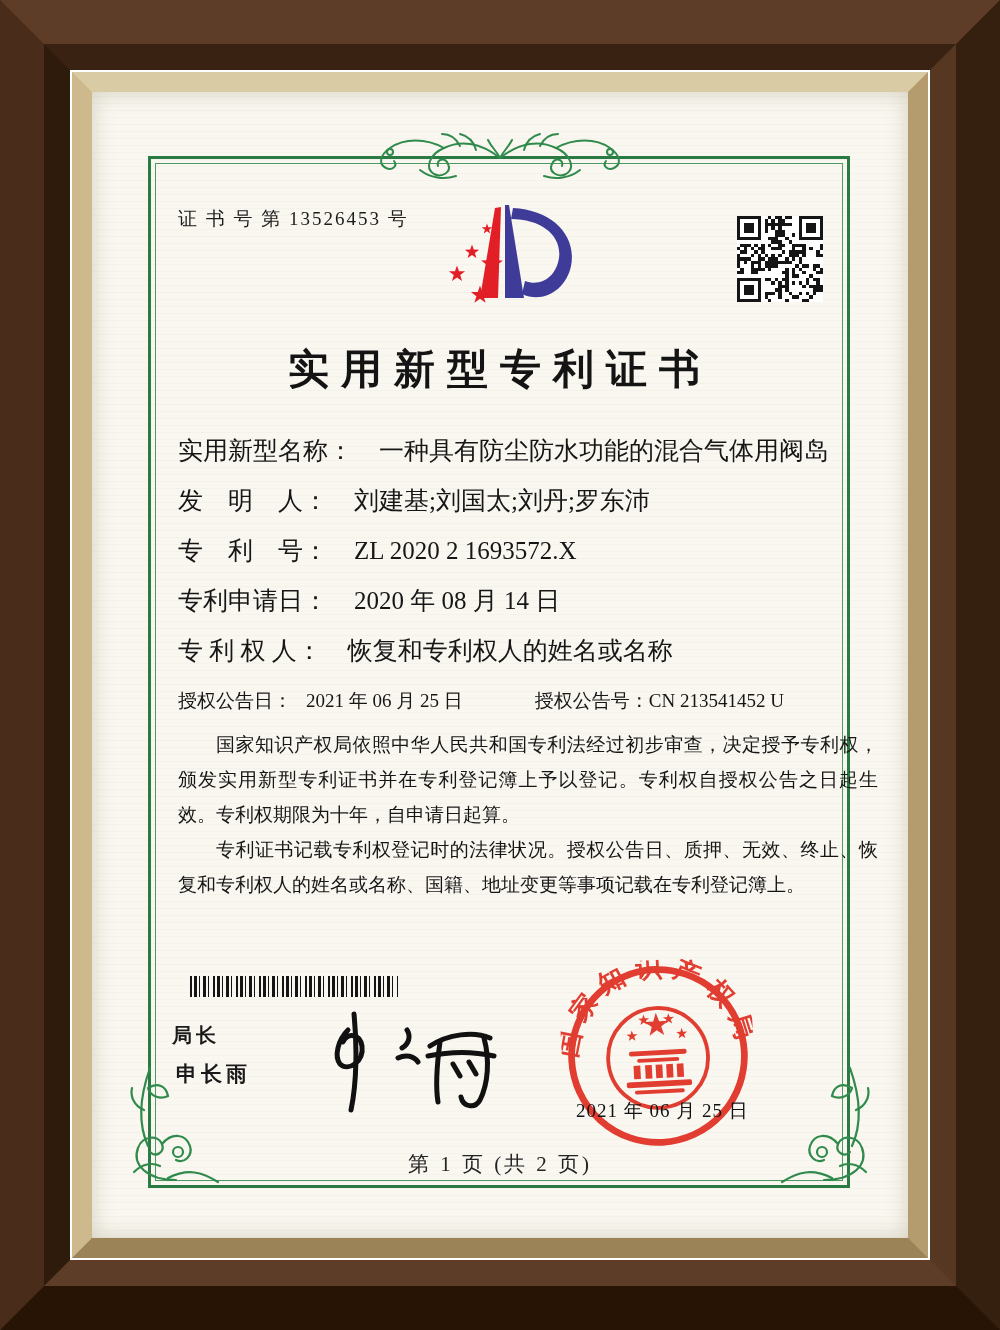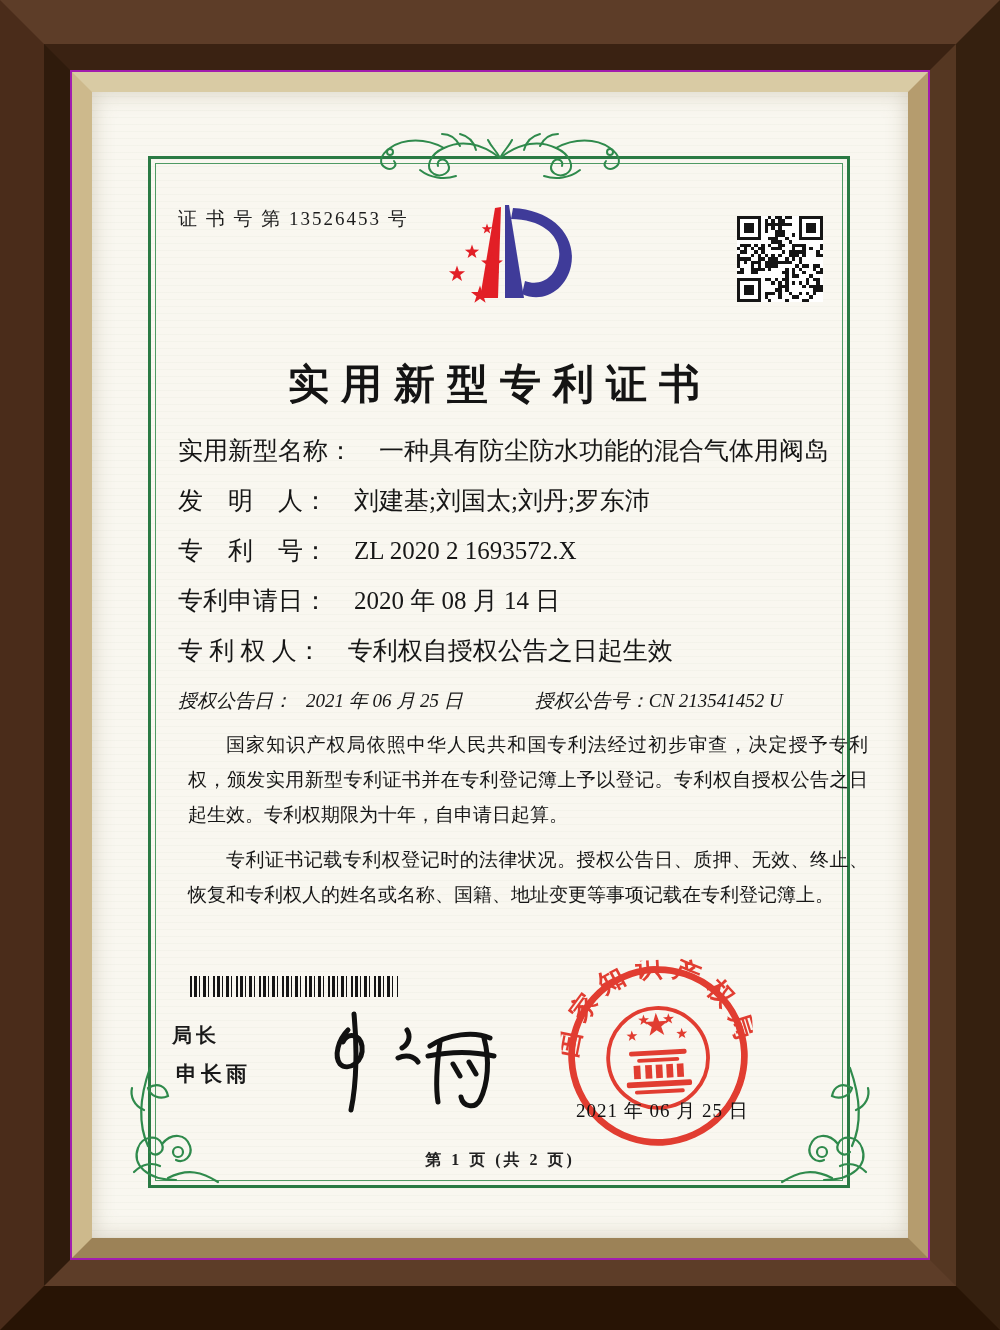--- a/index.html
+++ b/index.html
@@ -4,63 +4,63 @@
 <style>
   html,body{margin:0;padding:0;background:#1a0e07;}
   *{box-sizing:border-box;}
   .stage{position:relative;width:1000px;height:1330px;overflow:hidden;
          font-family:"Liberation Serif","DejaVu Serif",serif;}
   
   .frame1{position:absolute;inset:0;border-style:solid;border-width:44px;
           border-color:#5d3d28 #35200f #281405 #4a2c1a;}
   .frame2{position:absolute;inset:0;border-style:solid;border-width:26px;
           border-color:#3a2212 #553722 #5d3d28 #2f1b0c;}
-  .goldline{position:absolute;inset:0;border:2px solid #a21caf;}
+  .goldline{position:absolute;inset:0;border:2px solid #ffffff;}
   .gold{position:absolute;inset:0;border-style:solid;border-width:20px;
         border-color:#d9cba4 #b59c6e #9c8257 #cdb98c;}
   
   .paper{position:absolute;inset:0;background:#f9f7f0;
          background-image:repeating-linear-gradient(0deg,rgba(196,206,186,.10) 0 1px,transparent 1px 7px);
          box-shadow:inset 0 0 22px rgba(120,100,60,.28);}
   .green-border{position:absolute;top:64px;left:56px;right:58px;bottom:50px;
                 border:3px solid #2a7a44;}
   .green-border::after{content:"";position:absolute;inset:4px;border:1px solid #4f9a64;}
   
   .orn{position:absolute;pointer-events:none;}
   
   .cert-no{position:absolute;left:86px;top:114px;font-size:19px;letter-spacing:2px;color:#1c1c1c;}
   .logo{position:absolute;left:342px;top:100px;width:150px;height:125px;}
   .qr{position:absolute;left:645px;top:124px;width:86px;height:86px;}
   .title{position:absolute;left:0;top:250px;width:100%;text-align:center;
-         font-size:41px;font-weight:bold;letter-spacing:12px;color:#141414;margin-top:15px;}
+         font-size:41px;font-weight:bold;letter-spacing:12px;color:#141414;}
   
   .bodycol{position:absolute;left:86px;top:344px;width:700px;color:#161616;}
   .frow{display:flex;margin-bottom:21px;font-size:25px;line-height:29px;}
   .flabel{flex:0 0 128px;white-space:nowrap;}
   .fvalue{flex:1;max-width:565px;margin-left:26px;}
-  .grow{display:flex;margin-top:3px;margin-bottom:10px;font-size:19px;line-height:29px;font-style:italic;}
+  .grow{display:flex;margin-top:3px;margin-bottom:10px;font-size:19px;line-height:29px;}
   .grow .pair2{margin-left:72px;display:flex;text-align:center;}
   .paras{margin-top:12px;font-size:19px;line-height:35px;text-align:justify;color:#161616;}
-  .paras p{margin:10px;text-indent:2em;}
+  .paras p{margin:0;text-indent:2em;}
   
   .barcode{position:absolute;left:98px;top:884px;width:208px;height:21px;background:
     repeating-linear-gradient(90deg,#151515 0 2px,transparent 2px 4px,#151515 4px 7px,
     transparent 7px 9px,#151515 9px 10px,transparent 10px 13px,#151515 13px 16px,
     transparent 16px 18px,#151515 18px 19px,transparent 19px 23px);}
   .sig-title{position:absolute;left:80px;top:930px;font-family:"Liberation Sans","DejaVu Sans",sans-serif;
              font-weight:700;font-size:20px;letter-spacing:4px;color:#1a1a1a;}
   .sig-name{position:absolute;left:84px;top:968px;font-family:"Liberation Sans","DejaVu Sans",sans-serif;
             font-weight:700;font-size:21px;letter-spacing:4px;color:#1a1a1a;}
   .signature{position:absolute;left:220px;top:912px;width:200px;height:112px;}
   .seal{position:absolute;left:470px;top:868px;width:192px;height:192px;opacity:.93;
         transform:rotate(-3deg);}
   .seal-date{position:absolute;left:484px;top:1006px;width:180px;font-size:19px;
              letter-spacing:1px;color:#121212;white-space:nowrap;}
   .footer{position:absolute;left:0;top:1058px;width:100%;text-align:center;
-          font-size:16px;letter-spacing:3px;color:#222;font-weight:bold;}
+          font-size:21px;letter-spacing:3px;color:#222;}
 </style>
 </head>
 <body>
 
 <div class="stage">
  <div class="frame1">
   <div class="frame2">
    <div class="goldline">
     <div class="gold">
      <div class="paper">
@@ -362,21 +362,21 @@
         <div class="frow">
                   <span class="flabel">专　利　号：</span>
                   <span class="fvalue">ZL 2020 2 1693572.X</span>
                 </div>
         <div class="frow">
                   <span class="flabel">专利申请日：</span>
                   <span class="fvalue">2020 年 08 月 14 日</span>
                 </div>
         <div class="frow">
                   <span class="flabel">专 利 权 人：</span>
-                  <span class="fvalue">专利权自授权公告之日起生效</span>
+                  <span class="fvalue">恢复和专利权人的姓名或名称</span>
                 </div>
         <div class="grow">
           <span class="flabel">授权公告日：</span>
           <span>2021 年 06 月 25 日</span>
           <span class="pair2">
             <span>授权公告号：</span>
             <span>CN 213541452 U</span>
           </span>
         </div>
         <div class="paras">

